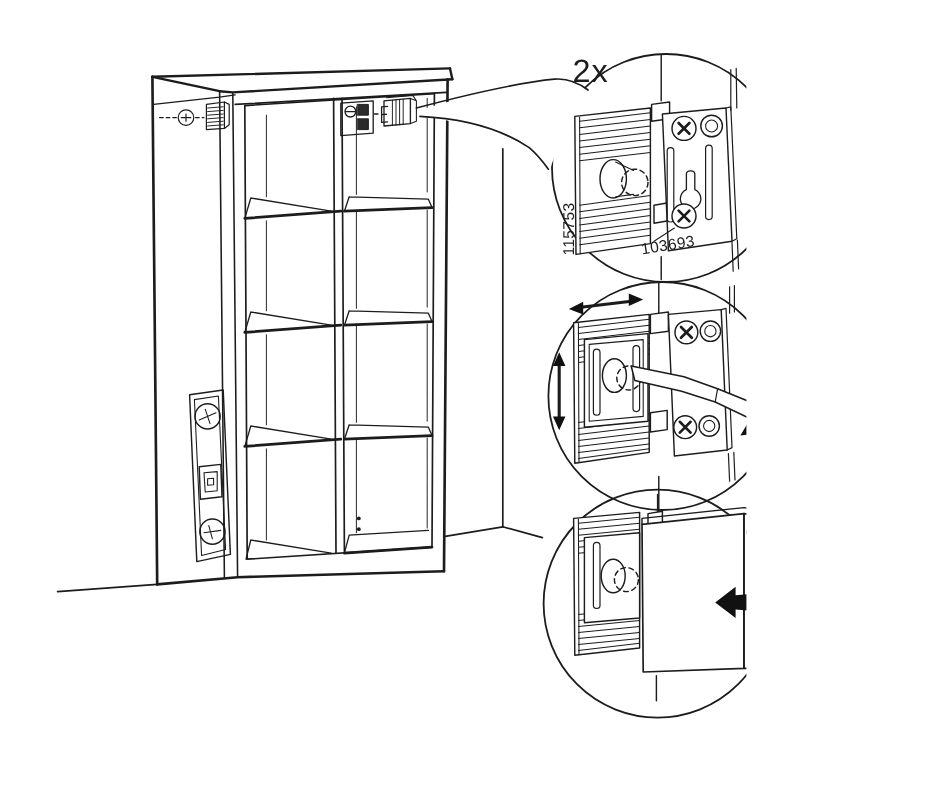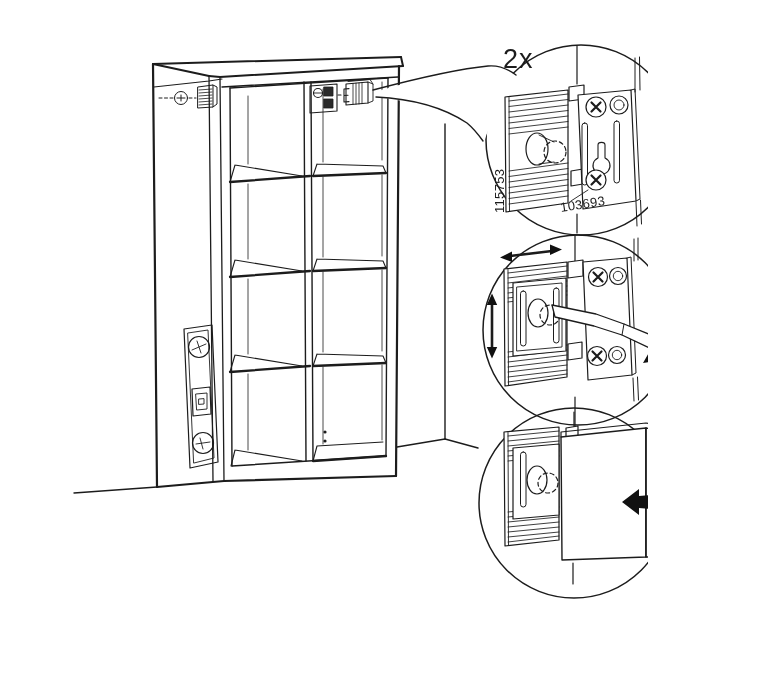--- a/index.html
+++ b/index.html
@@ -1,17 +1,17 @@
 <!DOCTYPE html>
 <html><head>
 <meta charset="utf-8">
 <style>
   html,body{margin:0;padding:0;background:#ffffff;}
   .page{position:relative;width:622px;height:674px;background:#ffffff;overflow:hidden;
-        font-family:"Liberation Sans", sans-serif;margin-left:26px;}
+        font-family:"Liberation Sans", sans-serif;}
   svg{display:block}
   text{font-family:"Liberation Sans", sans-serif;fill:#1c1c1c;}
   .qty{font-size:27px;letter-spacing:1px;}
   .pid{font-size:13px;letter-spacing:0.3px;}
   .pid-sm{font-size:11px;letter-spacing:0.2px;}
 </style>
 </head>
 <body>
 
 <div class="page">

